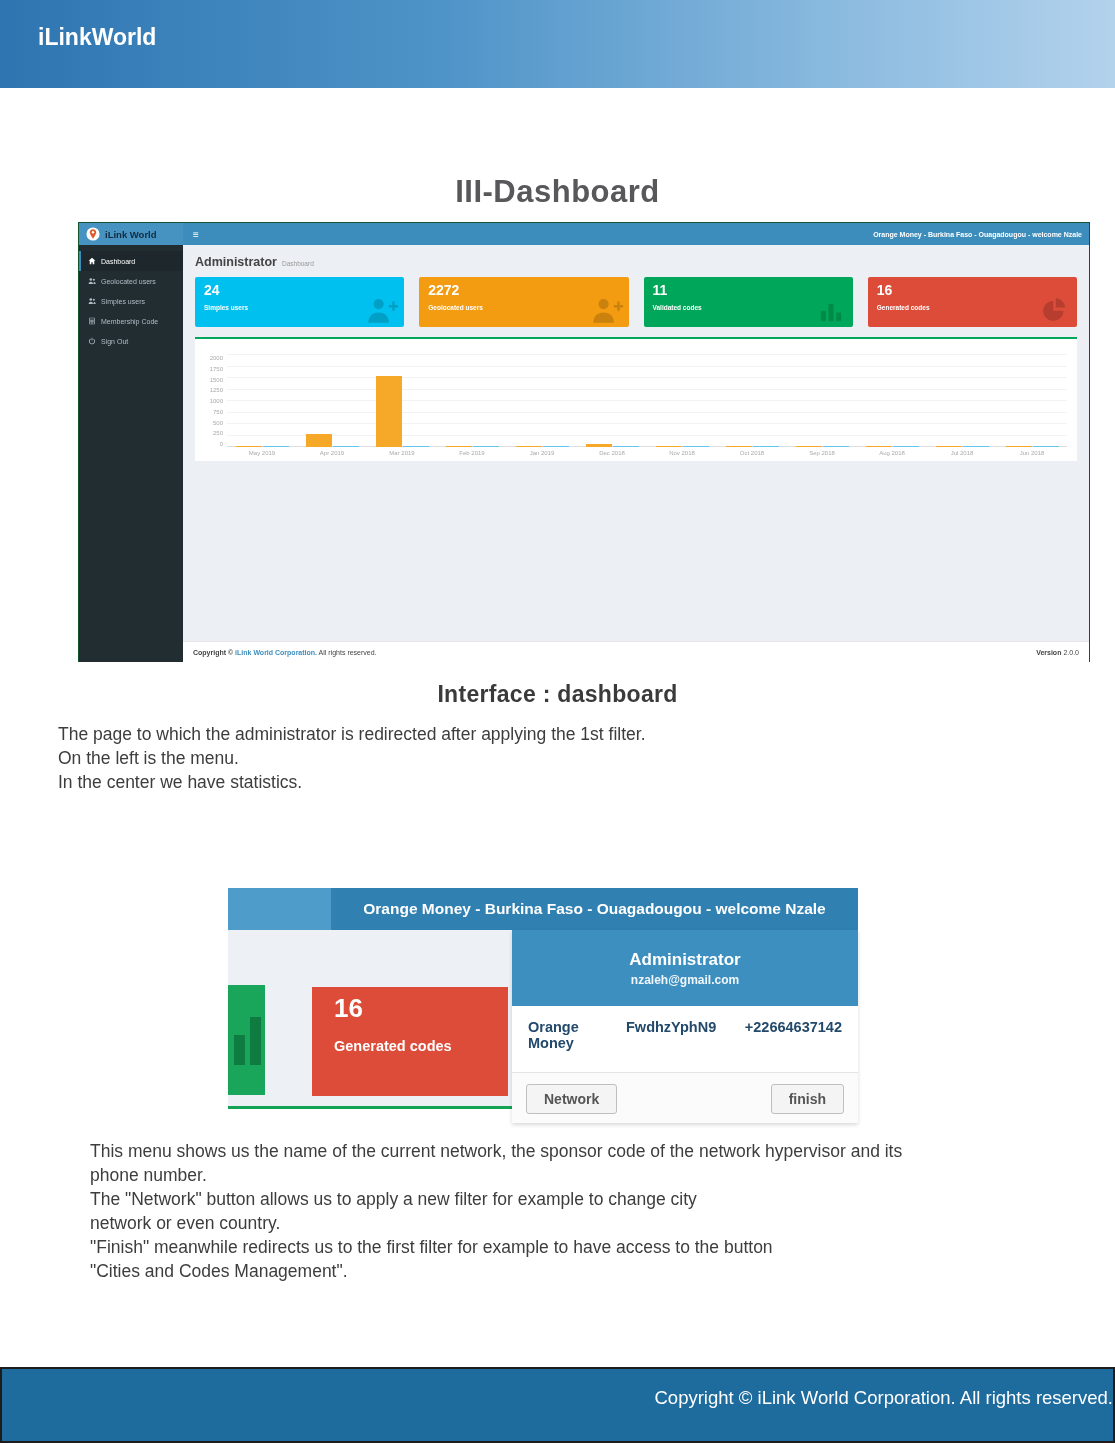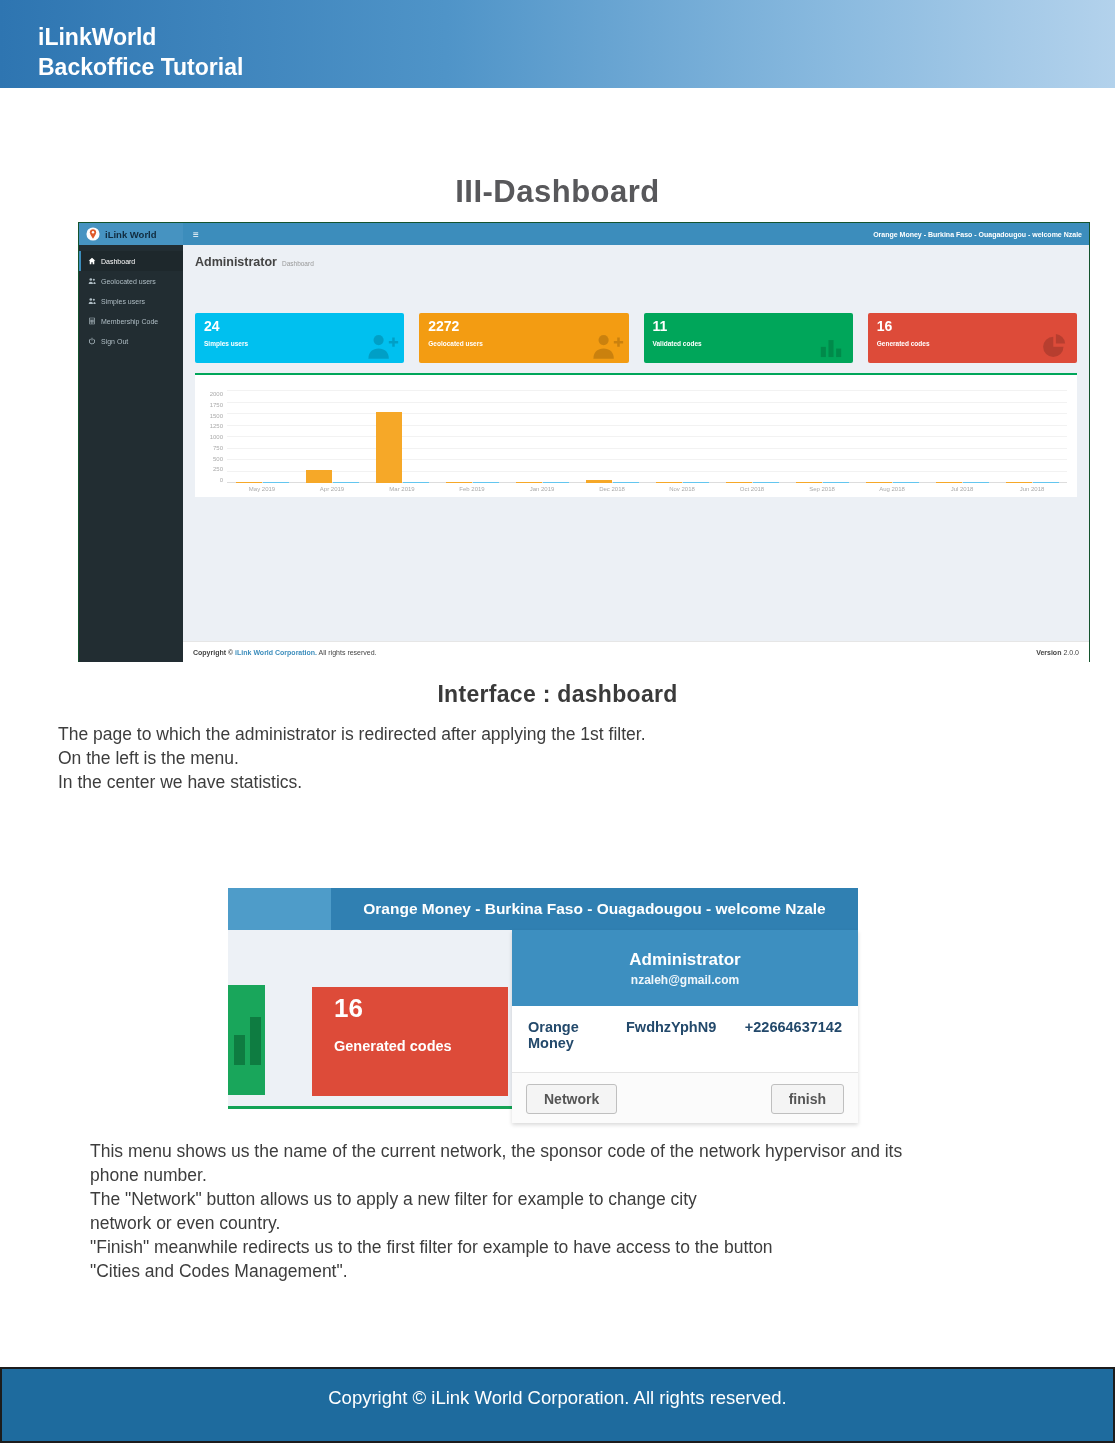--- a/index.html
+++ b/index.html
@@ -35,21 +35,21 @@
   .s1-sidebar { width:104px; background:#222d32; padding-top:6px; }
   .s1-item { display:flex; align-items:center; gap:5px; padding:6px 9px; font-size:7px;
     color:#b0bec5; cursor:pointer; }
   .s1-item.active { background:#1e282c; color:#fff; border-left:2px solid #3c8dbc; padding-left:7px; }
   .s1-item svg { width:8px; height:8px; flex:none; }
   .s1-main { flex:1; display:flex; flex-direction:column; }
   .s1-content { padding:7px 12px 0 12px; }
   .s1-h1 { font-size:12.5px; font-weight:bold; color:#444; display:inline; }
   .s1-h1-sub { font-size:6.5px; color:#999; margin-left:5px; }
   .cards { display:flex; gap:15px; margin-top:7px; }
-  .card { flex:1; height:50px; border-radius:2px; color:#fff; position:relative; padding:5px 0 0 9px; overflow:hidden;margin-top:36px; }
+  .card { flex:1; height:50px; border-radius:2px; color:#fff; position:relative; padding:5px 0 0 9px; overflow:hidden; }
   .card-num { font-size:14px; font-weight:bold; }
   .card-label { font-size:6.5px; font-weight:600; margin-top:6px; }
   .card-icon { position:absolute; right:5px; bottom:3px; width:34px; height:28px; fill:rgba(0,0,0,0.17); }
   .chart-panel { margin-top:10px; background:#fff; border-top:2px solid #00a65a; padding:7px 10px 5px 8px; }
   .chart-title { font-size:8px; font-weight:bold; color:#444; }
   .chart-wrap { display:flex; margin-top:9px; }
   .chart-yaxis { width:24px; height:92px; display:flex; flex-direction:column; justify-content:space-between;
     align-items:flex-end; padding-right:4px; font-size:6px; color:#aaa; }
   .chart-plot { flex:1; position:relative; height:92px; }
   .gridline { position:absolute; left:0; right:0; height:1px; background:#f2f2f2; }
@@ -95,31 +95,30 @@
   .popup-foot { height:51px; background:#fbfbfb; border-top:1px solid #e4e4e4; position:relative; }
   .pbtn { position:absolute; top:11px; background:#f4f4f4; border:1px solid #bfbfbf; border-radius:3px;
     font-family:"Liberation Sans", sans-serif; font-size:14px; font-weight:bold; color:#555;
     padding:6px 17px; cursor:pointer; }
   .pbtn-network { left:14px; }
   .pbtn-finish { right:14px; }
 
   
   .page-footer { position:absolute; left:0; bottom:0; width:100%; height:76px;
     background:#1e6b9e; border:2px solid #1c1c1c; }
-  .page-footer div { text-align:center; color:#fff; font-size:18.5px; padding-top:18px; }
+  .page-footer div { text-align:right; color:#fff; font-size:18.5px; padding-top:18px; }
 </style>
 </head>
 <body>
 
 <div class="page">
 
   <div class="banner">
     <div class="banner-text">
       <div>iLinkWorld</div>
-      <div>Backoffice Tutorial</div>
     </div>
   </div>
 
   <div class="doc-title">III-Dashboard</div>
 
   <div class="shot1">
     <div class="s1-topbar">
       <div class="s1-logo">
         <svg width="14" height="14" viewBox="0 0 16 16">
           <circle cx="8" cy="8" r="7.5" fill="#fdfdfd"></circle>

